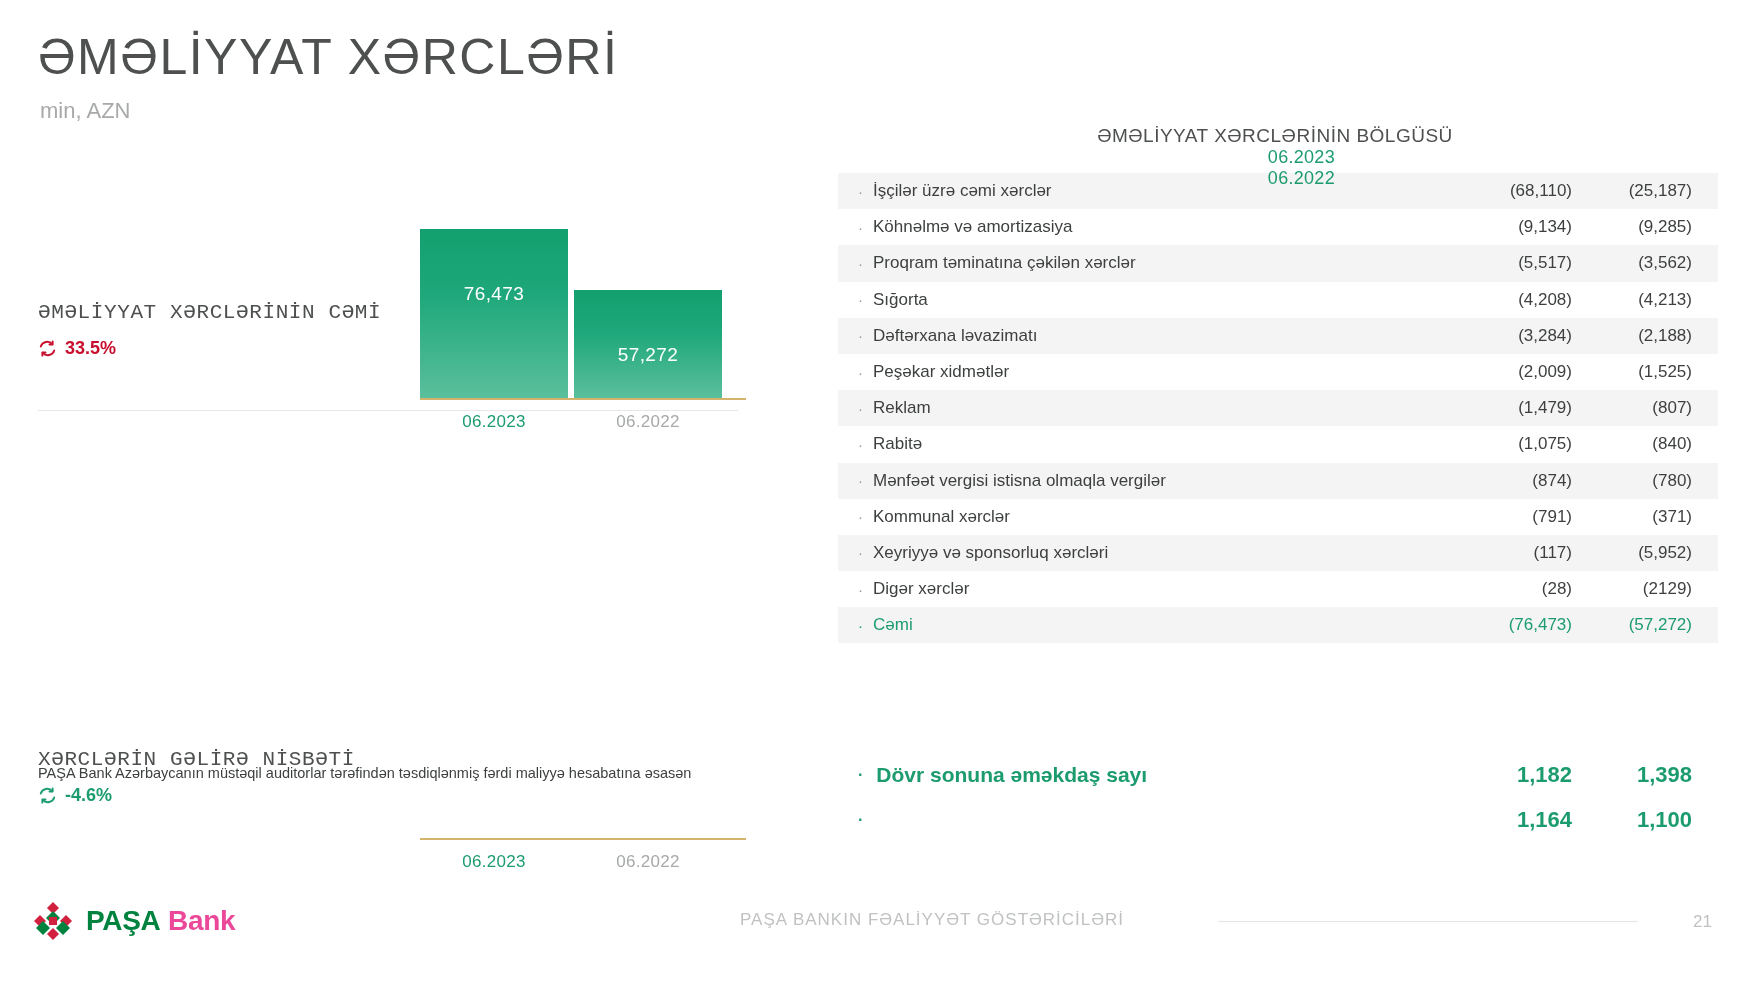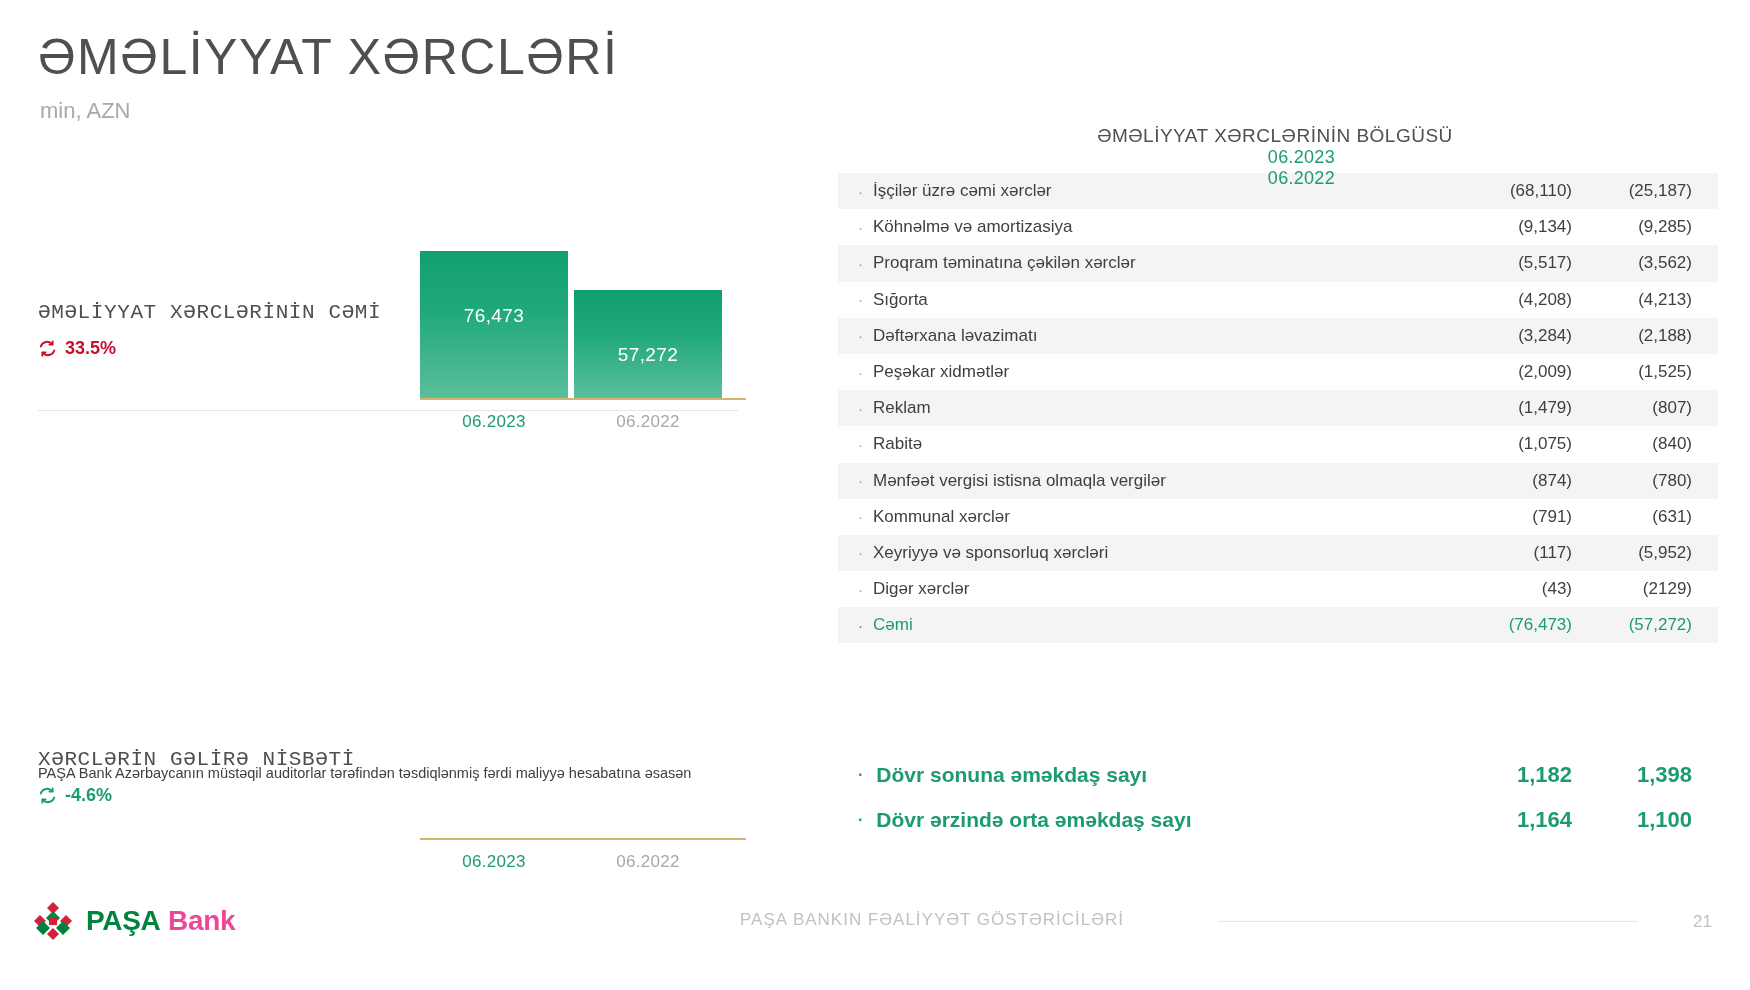--- a/index.html
+++ b/index.html
@@ -280,21 +280,21 @@
             <path d="M3.5 9.5 A8.5 8.5 0 0 1 18 6.5"></path>
             <path d="M20.5 14.5 A8.5 8.5 0 0 1 6 17.5"></path>
             <path d="M18.5 3 L18.5 7 L14.5 7" stroke-linejoin="round"></path>
             <path d="M5.5 21 L5.5 17 L9.5 17" stroke-linejoin="round"></path>
           </svg>
         </span>
         <span>33.5%</span>
       </div>
       <div class="bars bars-1">
         <div class="bar-row">
-          <div class="bar" style="height:147px">
+          <div class="bar" style="height:169px">
             <span class="bar-value">76,473</span>
           </div>
           <div class="bar" style="height:108px">
             <span class="bar-value">57,272</span>
           </div>
         </div>
         <div class="axis-line"></div>
         <div class="bar-labels">
           <div class="bar-label current">06.2023</div>
           <div class="bar-label prior">06.2022</div>
@@ -407,36 +407,36 @@
         </div>
       <div class="t-val">(874)</div>
       <div class="t-val">(780)</div>
     </div>
     <div class="trow">
       <div class="t-name">
           <span class="bullet">·</span>
           <span>Kommunal xərclər</span>
         </div>
       <div class="t-val">(791)</div>
-      <div class="t-val">(631)</div>
+      <div class="t-val">(371)</div>
     </div>
     <div class="trow alt">
       <div class="t-name">
           <span class="bullet">·</span>
           <span>Xeyriyyə və sponsorluq xərcləri</span>
         </div>
       <div class="t-val">(117)</div>
       <div class="t-val">(5,952)</div>
     </div>
     <div class="trow">
       <div class="t-name">
           <span class="bullet">·</span>
           <span>Digər xərclər</span>
         </div>
-      <div class="t-val">(43)</div>
+      <div class="t-val">(28)</div>
       <div class="t-val">(2129)</div>
     </div>
     <div class="trow alt total">
       <div class="t-name">
           <span class="bullet">·</span>
           <span>Cəmi</span>
         </div>
       <div class="t-val">(76,473)</div>
       <div class="t-val">(57,272)</div>
     </div>
@@ -447,21 +447,20 @@
       <div class="e-name">
           <span class="bullet">·</span>
           <span>Dövr sonuna əməkdaş sayı</span>
         </div>
       <div class="e-val">1,182</div>
       <div class="e-val">1,398</div>
     </div>
     <div class="emp-row">
       <div class="e-name">
           <span class="bullet">·</span>
-          <span>Dövr ərzində orta əməkdaş sayı</span>
         </div>
       <div class="e-val">1,164</div>
       <div class="e-val">1,100</div>
     </div>
   </div>
 
   <div class="footer-logo">
     <span class="logo-mark">
       <svg width="42" height="42" viewBox="0 0 42 42">
         <g>

